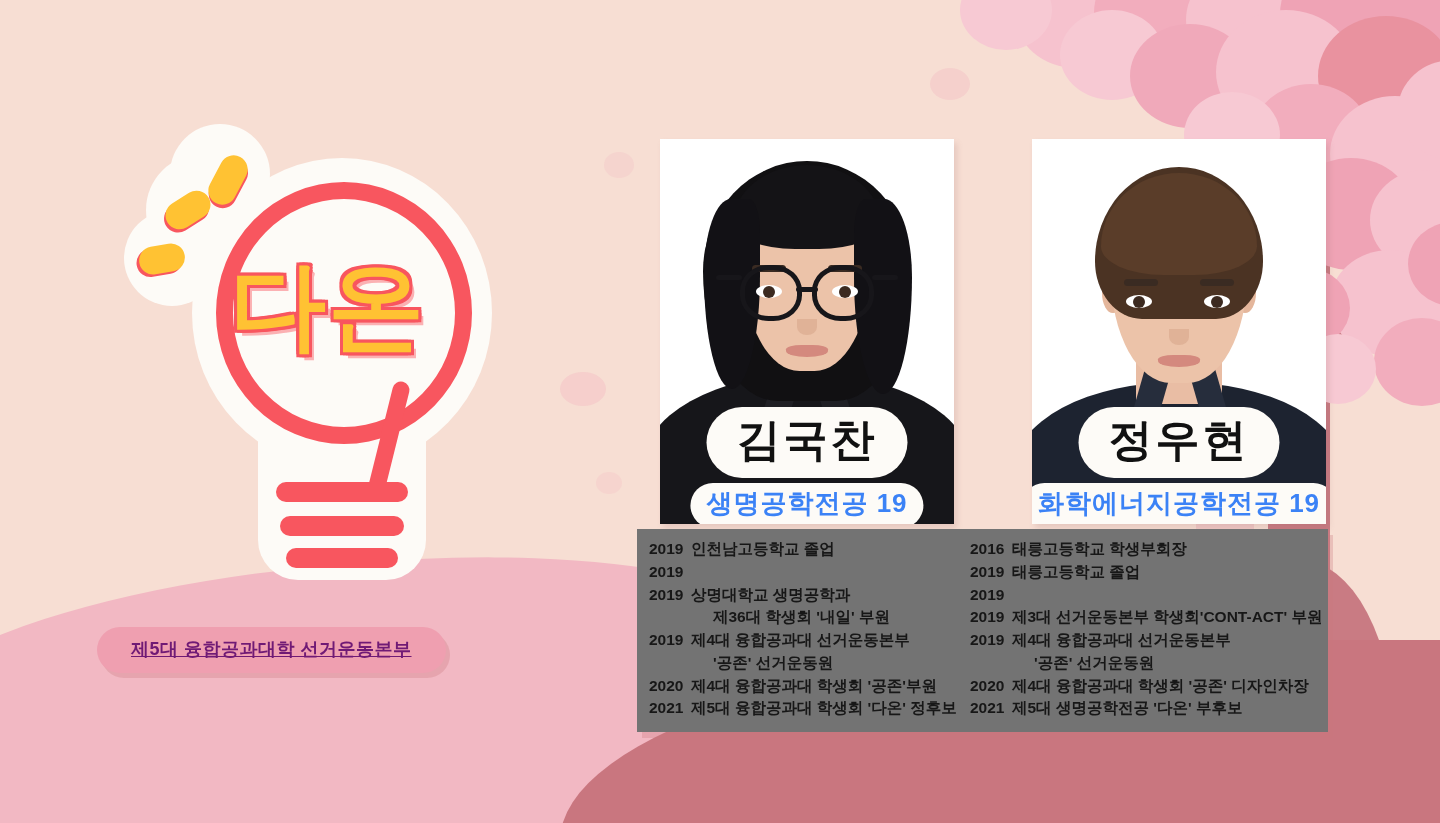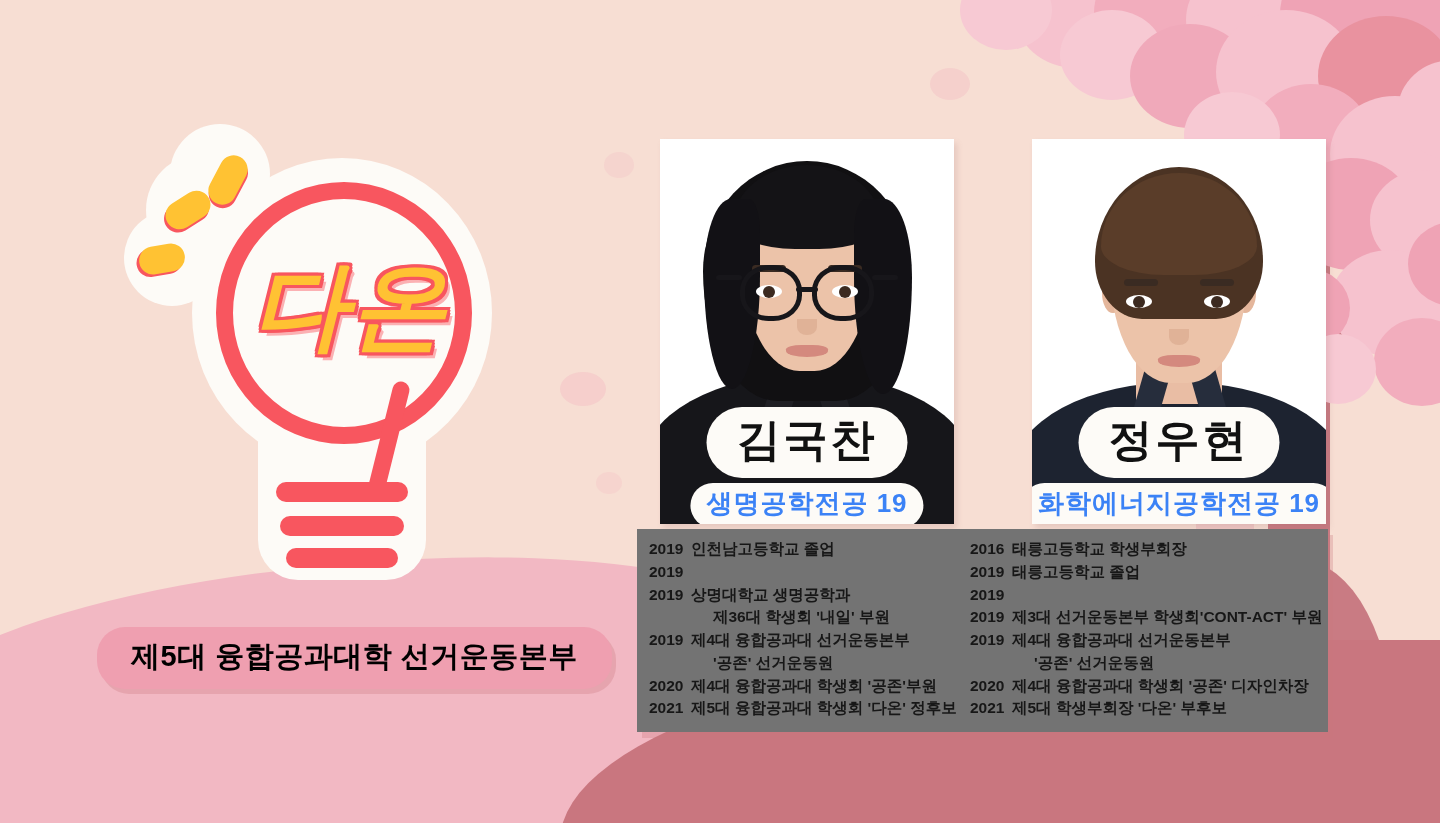--- a/index.html
+++ b/index.html
@@ -158,49 +158,49 @@
   .ray-sticker {
     position: absolute;
     background: #fdfbf7;
     border-radius: 50%;
   }
   .logo-text {
     position: absolute;
     left: 112px;
     top: 128px;
     width: 240px;
-    text-align: center;
+    text-align: left;
     font-size: 96px;
     font-weight: 700;
     line-height: 1;
     color: #ffc233;
     letter-spacing: 2px;
     text-shadow:
        3px 0 0 #f8565f, -3px 0 0 #f8565f,
        0 3px 0 #f8565f, 0 -3px 0 #f8565f,
        3px 3px 0 #f8565f, -3px 3px 0 #f8565f,
        3px -3px 0 #f8565f, -3px -3px 0 #f8565f,
        5px 6px 0 rgba(248,86,95,.45);
-    font-style: italic;
   }
 
   
   .banner {
     position: absolute;
     left: 97px;
     top: 627px;
     padding: 10px 34px 12px 34px;
     background: #ef9fb0;
     border-radius: 28px;
-    color: #000000;
-    font-size: 29px;
+    color: #701a75;
+    font-size: 18px;
     font-weight: 700;
     letter-spacing: .5px;
     white-space: nowrap;
     box-shadow: 4px 5px 0 rgba(201,118,127,.30);
+    text-decoration: underline;
   }
 
   
   .candidate {
     position: absolute;
     top: 139px;
   }
   .candidate.left  { left: 660px; }
   .candidate.right { left: 1032px; }
 
@@ -589,17 +589,17 @@
       <div class="bio-line cont">
         <span class="bio-year"></span>
         <span class="bio-text">'공존' 선거운동원</span>
       </div>
       <div class="bio-line">
         <span class="bio-year">2020</span>
         <span class="bio-text">제4대 융합공과대 학생회 '공존' 디자인차장</span>
       </div>
       <div class="bio-line">
         <span class="bio-year">2021</span>
-        <span class="bio-text">제5대 학생부회장 '다온' 부후보</span>
+        <span class="bio-text">제5대 생명공학전공 '다온' 부후보</span>
       </div>
     </div>
 
 </div>
 
 </body></html>

